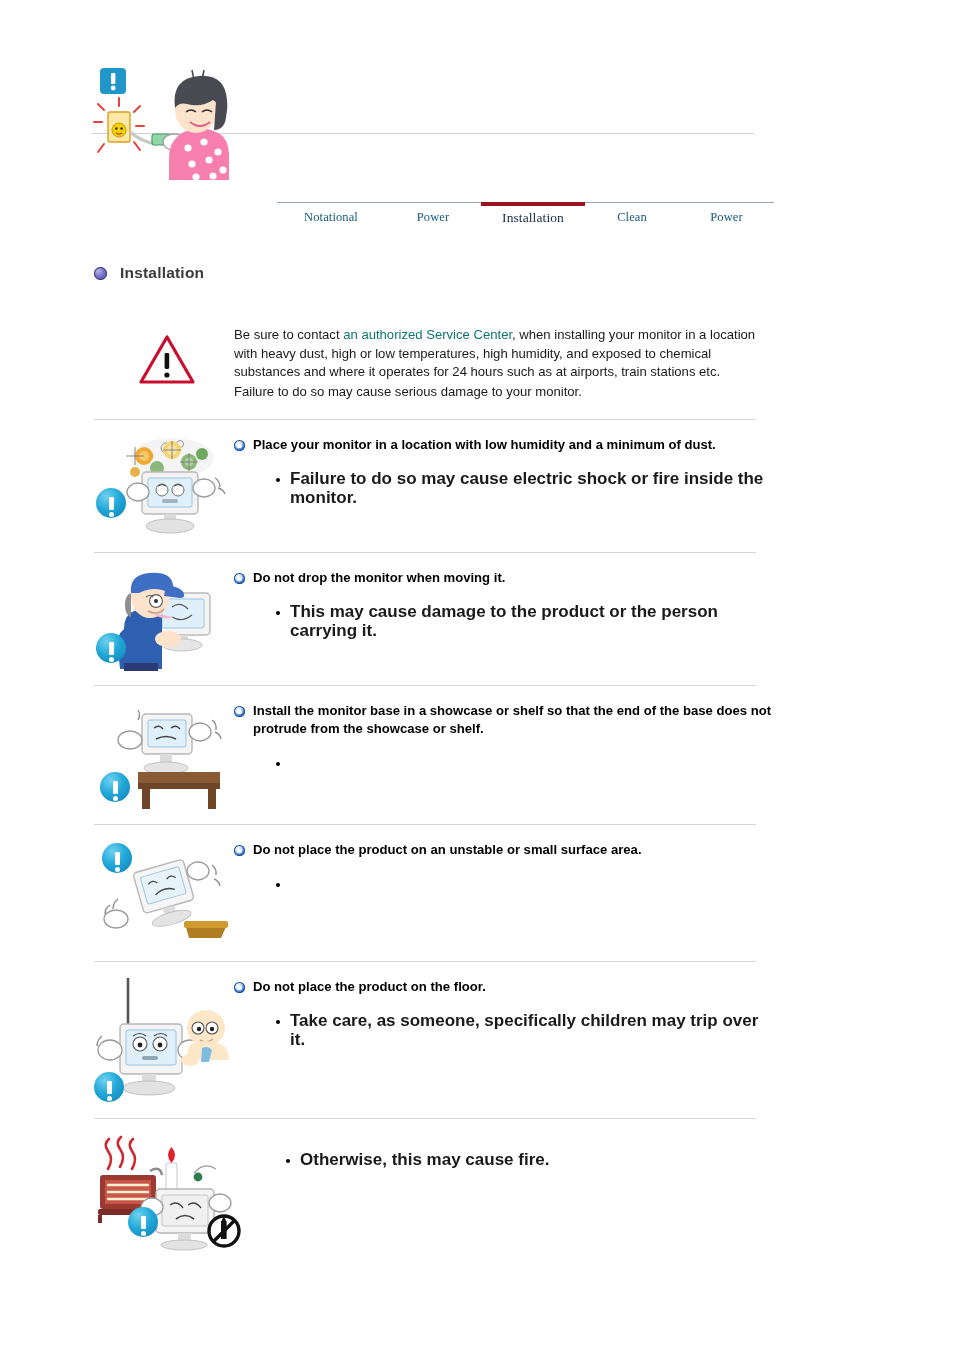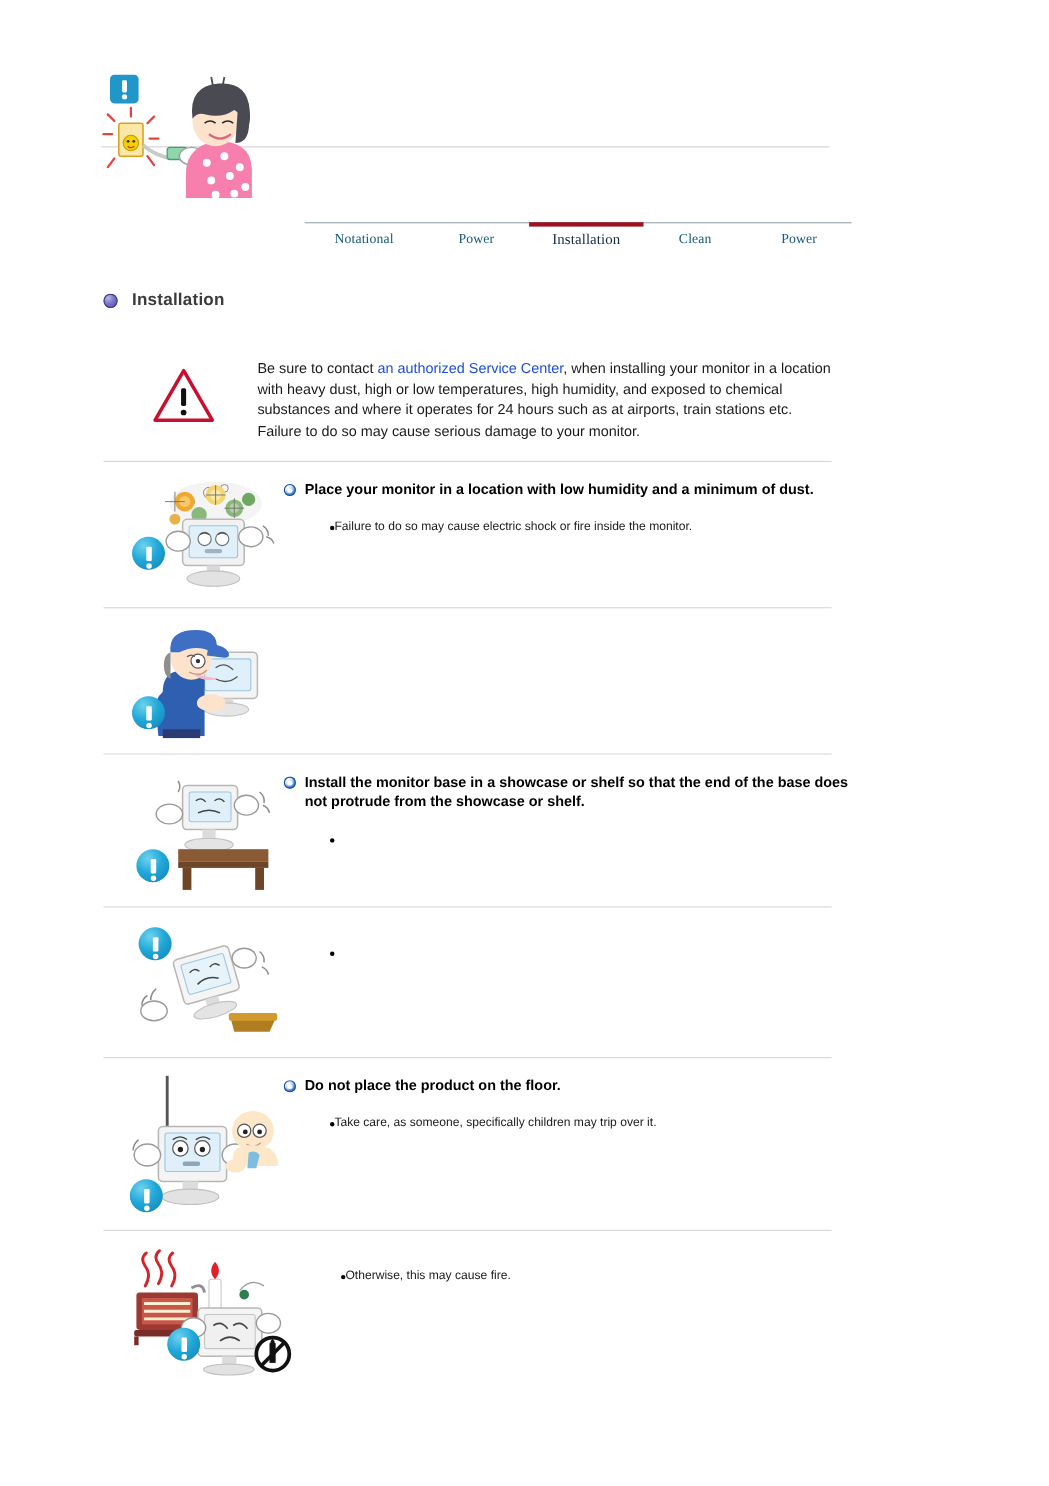--- a/index.html
+++ b/index.html
@@ -119,24 +119,24 @@
   
   .warn-section { padding-top: 42px; padding-bottom: 18px; }
   .warn-tri { margin: 10px 0 0 44px; }
   .warn-text p {
     margin: 0 0 0 0;
     font-size: 13.1px;
     line-height: 18.6px;
     color: #1a1a1a;
   }
   .warn-text p + p { margin-top: 1px; }
-  .link-blue { color: #1d4ed8; }
+  .link-blue { color: #0f766e; }
 
   
-  .rule-section { padding-top: 14px; padding-bottom: 14px; margin-left: 24px; }
+  .rule-section { padding-top: 14px; padding-bottom: 14px; }
   .rule-head {
     display: flex;
     align-items: flex-start;
     gap: 8px;
     margin: 0;
   }
   .bullet-ring {
     flex: 0 0 11px;
     width: 11px; height: 11px;
     margin-top: 4px;
@@ -160,25 +160,26 @@
     color: #000000;
   }
   .rule-sub {
     margin: 16px 0 0 0;
     padding: 0;
     list-style: none;
   }
   .rule-sub li {
     display: flex;
     align-items: flex-start;
-    gap: 0;
-    font-size: 11px;
+    gap: 10px;
+    font-size: 17px;
     line-height: 18.6px;
     color: #1a1a1a;
     padding-left: 42px;
+    font-weight: bold;
   }
   .dot-sm {
     flex: 0 0 4px;
     width: 4px; height: 4px;
     border-radius: 50%;
     background: #000;
     margin-top: 8px;
   }
 
   
@@ -388,20 +389,32 @@
         <path d="M52 30 q4 -3 7 0" stroke="#555" stroke-width="1.1" fill="none"></path>
         <path d="M54 44 q10 5 16 -2" stroke="#c98" stroke-width="1.4" fill="none"></path>
         <path d="M58 46 q10 8 22 4" fill="#f7b8c8"></path>
         <ellipse cx="74" cy="72" rx="13" ry="8" fill="#fde3cc"></ellipse>
       </svg>
       <div class="badge-blue round" style="left:2px;top:66px;">
           <i></i>
         </div>
     </div>
   </div>
+  <div class="sec-body">
+    <div class="rule-head">
+      <span class="bullet-ring"></span>
+      <span class="rule-head-text">Do not drop the monitor when moving it.</span>
+    </div>
+    <ul class="rule-sub">
+      <li>
+          <span class="dot-sm"></span>
+          <span>This may cause damage to the product or the person carrying it.</span>
+        </li>
+    </ul>
+  </div>
 </div>
 <div class="sec-sep"></div>
 
 <div class="section rule-section">
   <div class="sec-icon">
     <div style="position:relative;width:134px;height:110px;">
       <svg width="134" height="110" viewBox="0 0 134 110">
         <rect x="48" y="14" width="50" height="40" rx="4" fill="#f4f4f4" stroke="#b6b6b6" stroke-width="1.4"></rect>
         <rect x="54" y="20" width="38" height="27" rx="2" fill="#dff0fb" stroke="#9cc6e0" stroke-width="1"></rect>
         <path d="M60 28 q5 -4 9 1" stroke="#444" stroke-width="1.3" fill="none"></path>
@@ -467,20 +480,24 @@
           <path d="M24 60 q-5 4 -5 10"></path>
             <path d="M16 66 q-5 3 -5 9"></path>
         </g>
       </svg>
       <div class="badge-blue round" style="left:8px;top:4px;">
           <i></i>
         </div>
     </div>
   </div>
   <div class="sec-body">
+    <div class="rule-head">
+      <span class="bullet-ring"></span>
+      <span class="rule-head-text">Do not place the product on an unstable or small surface area.</span>
+    </div>
     <ul class="rule-sub">
       <li>
           <span class="dot-sm"></span>
         </li>
     </ul>
   </div>
 </div>
 <div class="sec-sep"></div>
 
 <div class="section rule-section">

